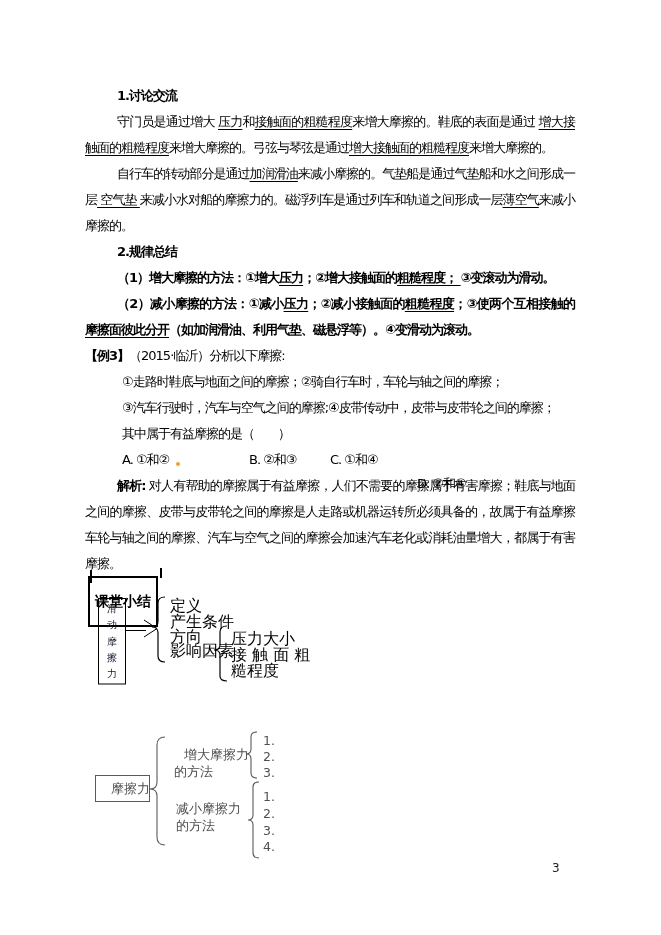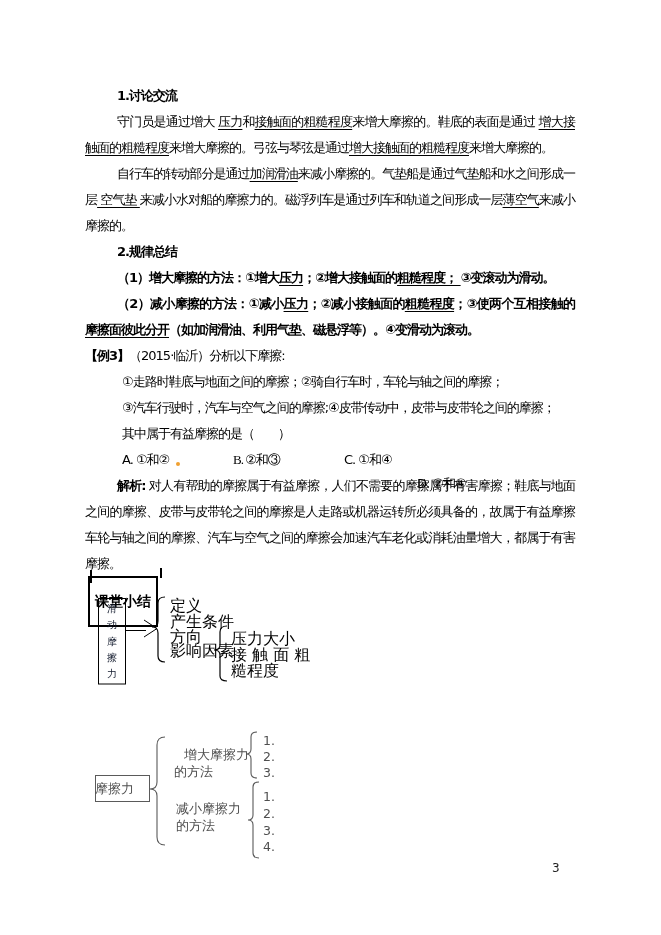--- a/index.html
+++ b/index.html
@@ -14,40 +14,40 @@
     font-size:13px; letter-spacing:-1px; line-height:26px;
     text-align:justify;
   }
   .doc p { margin:0; }
   .indent { text-indent:32px; }
   .b { font-weight:bold; }
   .rich span.u { text-decoration:underline; text-underline-offset:3px; }
   .ex-sub { padding-left:37px; }
   .options-row { position:relative; height:26px; }
   .options-row .opt { position:absolute; top:0; white-space:nowrap; }
-  .opt-a { left:37px; } .opt-b { left:148px;font-family:Liberation Serif, serif; } .opt-c { left:245px;margin-left:14px; } .opt-d { left:332px;margin-top:24px; }
+  .opt-a { left:37px; } .opt-b { left:164px; } .opt-c { left:245px; } .opt-d { left:332px;margin-top:24px; }
   .answer-dot { position:absolute; left:91px; top:15px; width:4px; height:4px;
     border-radius:50%; background:#f0a030; }
   
   .banner { position:absolute; left:88px; top:576px; border:2px solid #000;
     padding:14px 5px; height:19px; line-height:18px; font-size:14px; font-weight:bold;
     letter-spacing:0; background:#fff; }
   .tick { position:absolute; background:#000; }
   .tick-l { left:90px; top:570px; width:2px; height:13px; }
   .tick-r { left:160px; top:568px; width:2px; height:10px; }
   
   .dsvg { position:absolute; left:0; }
   .dtext { position:absolute; white-space:nowrap; letter-spacing:0; }
   .d1 { color:#000; font-size:16px; }
   .d2 { color:#4f4f4f; font-size:12.5px; }
   .root-vert { position:absolute; left:98px; top:601px; width:28px; height:82px;
     font-size:10px; line-height:16.3px; color:#0f172a; text-align:center; }
   .root-vert span { display:inline-block; width:14px; word-break:break-all; }
   .root2 { position:absolute; left:95px; top:775px; width:55px; height:27px;
-    display:flex; align-items:center; justify-content:flex-start;
+    display:flex; align-items:center; justify-content:flex-end;
     color:#4f4f4f; font-size:13px; letter-spacing:0; }
   .pageno { position:absolute; left:552px; top:861px; font-size:12px; color:#222; }
 </style>
 </head>
 <body>
 
 <div id="page">
 
   <div class="doc">
     <p class="b indent">1.讨论交流</p>

